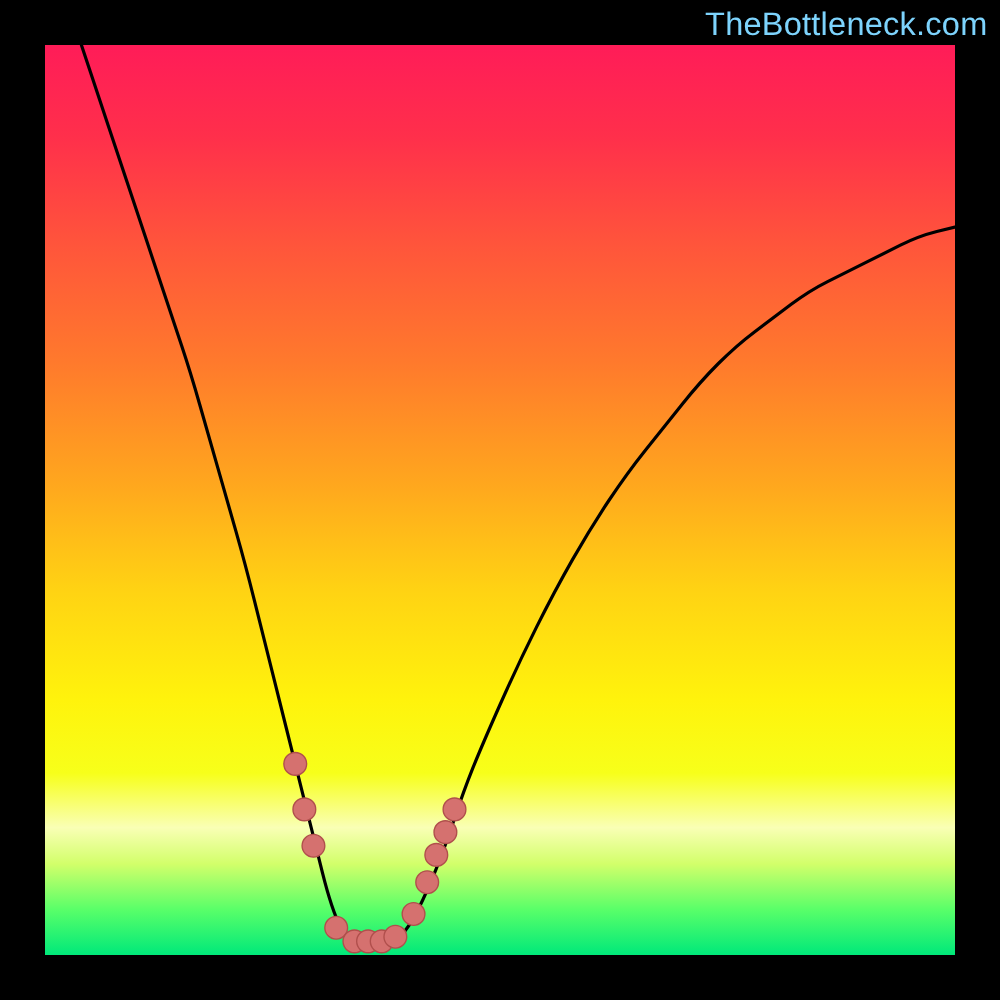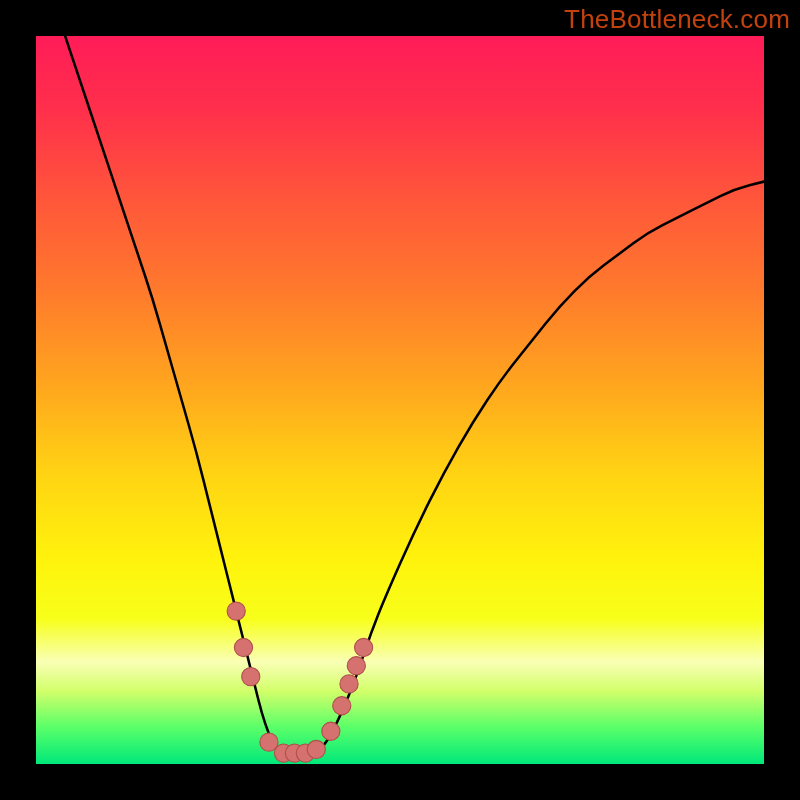--- a/index.html
+++ b/index.html
@@ -10,21 +10,21 @@
     height: 800px;
     background: #000;
   }
   .watermark {
     position: absolute;
     top: 4px;
     right: 10px;
     font-family: Arial, Helvetica, sans-serif;
     font-size: 26px;
     font-weight: 500;
-    color: #c2410c;
+    color: #7dd3fc;
     letter-spacing: 0.2px;
     z-index: 10;
   }
   .plot-area {
     position: absolute;
     left: 36px;
     top: 36px;
     width: 728px;
     height: 728px;
     overflow: hidden;

